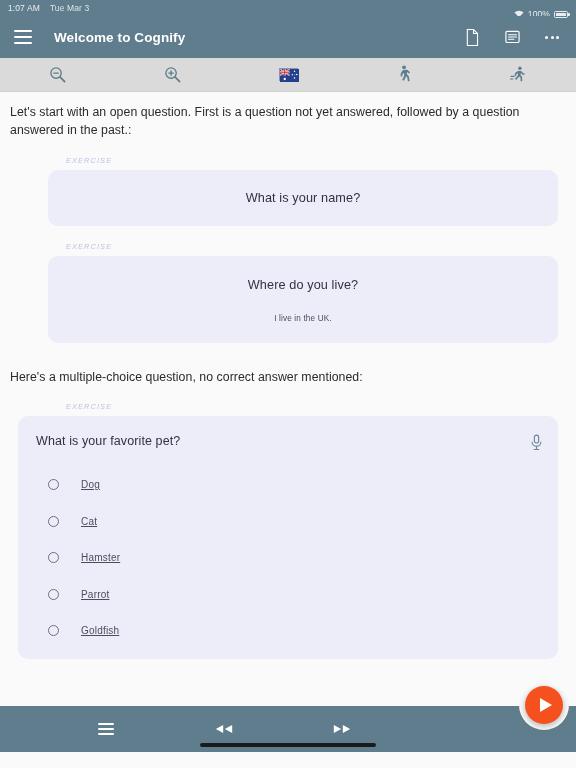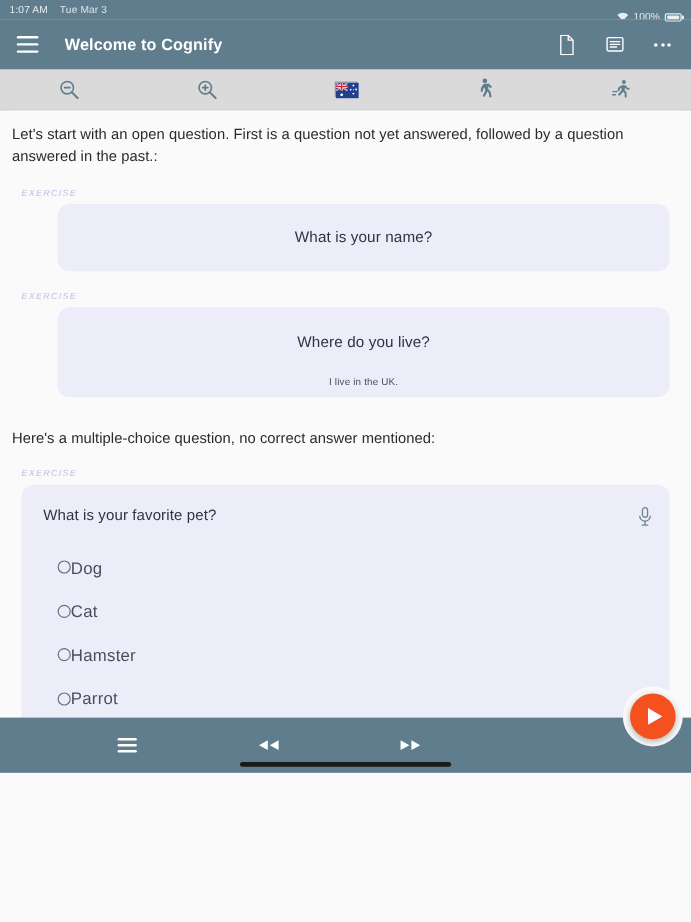--- a/index.html
+++ b/index.html
@@ -2,21 +2,21 @@
 <html><head>
 <meta charset="utf-8">
 <style>
   * { margin:0; padding:0; box-sizing:border-box; }
   html, body {
     width:576px; height:768px;
     font-family:"Liberation Sans", sans-serif;
     background:#FAFAFA;
     overflow:hidden;
   }
-  #app { position:relative; width:576px; height:644px; display:flex; flex-direction:column; }
+  #app { position:relative; width:576px; height:752px; display:flex; flex-direction:column; }
 
   
   .statusbar {
     height:16px; background:#5F7D8C; color:#E8EDEF;
     display:flex; align-items:center; padding:0 8px;
     font-size:8.5px; letter-spacing:.1px; flex:0 0 auto;
   }
   .sb-time { margin-right:10px; }
   .sb-date { opacity:.92; }
   .sb-right { margin-left:auto; display:flex; align-items:center; gap:4px;margin-top:12px; }
@@ -51,37 +51,37 @@
   .flag { width:19px; height:13px; position:relative; border:0.5px solid #8a93aa; }
 
   
   .content { flex:1 1 auto; overflow:hidden; background:#FAFAFA; padding:0 0 6px 0; position:relative;border-radius:10px; }
   .para {
     font-size:12.3px; color:#2B2B2B; line-height:1.45;
     padding:12px 10px 0 10px; letter-spacing:.05px;
   }
   .ex-label {
     font-size:7.4px; color:#BFC1E4; font-style:italic;
-    letter-spacing:1.1px; padding:16px 0 5px 18px; font-weight:500;
+    letter-spacing:1.1px; padding:16px 0 5px 18px; font-weight:500;margin-left:48px;
   }
   .card {
     margin:0 18px; background:#ECEDF9; border-radius:10px;
     padding:18px 16px;
   }
   .card-centered { text-align:center;margin-left:48px; }
   .q-text { font-size:12.7px; color:#2E3342; letter-spacing:.1px; }
   .q-ans { font-size:8.2px; color:#4A4E5C; margin-top:22px; letter-spacing:.15px; }
 
-  .mc-head { display:flex; align-items:flex-start; justify-content:space-between;text-align:center; }
+  .mc-head { display:flex; align-items:flex-start; justify-content:space-between; }
   .mc-q { font-size:12.5px; color:#2E3342; letter-spacing:.1px; padding-left:4px; }
   .mic { width:14px; height:18px; flex:0 0 auto; cursor:pointer; }
   .options { margin-top:14px; }
   .opt { display:flex; align-items:center; height:36.5px; padding-left:16px; cursor:pointer; }
   .radio { width:11px; height:11px; border:1.3px solid #6C7080; border-radius:50%; flex:0 0 auto; }
-  .opt-label { font-size:14px; color:#4A4E5C; letter-spacing:.2px; }
+  .opt-label { font-size:10px; color:#4A4E5C; margin-left:22px; letter-spacing:.2px;text-decoration:underline; }
 
   
   .bottombar {
     height:46px; background:#5F7D8C; flex:0 0 auto;
     display:flex; align-items:center; position:relative;
   }
   .bb-item { display:flex; align-items:center; justify-content:center; cursor:pointer; height:100%; }
   .bb-menu { width:56px; margin-left:78px; }
   .bb-rew { width:56px; margin-left:62px; }
   .bb-fwd { width:56px; margin-left:62px; }
@@ -218,21 +218,21 @@
   <div class="content">
 
     <div class="para">Let's start with an open question. First is a question not yet answered, followed by a question answered in the past.:</div>
 
     <div class="ex-label">EXERCISE</div>
     <div class="card card-centered" style="height:56px;display:flex;align-items:center;justify-content:center;">
       <div class="q-text">What is your name?</div>
     </div>
 
     <div class="ex-label">EXERCISE</div>
-    <div class="card card-centered" style="padding:22px 16px 8px;">
+    <div class="card card-centered" style="padding:22px 16px 20px;">
       <div class="q-text">Where do you live?</div>
       <div class="q-ans">I live in the UK.</div>
     </div>
 
     <div class="para" style="padding-top:26px;">Here's a multiple-choice question, no correct answer mentioned:</div>
 
     <div class="ex-label">EXERCISE</div>
     <div class="card" style="padding:18px 14px 10px;">
       <div class="mc-head">
         <div class="mc-q">What is your favorite pet?</div>

